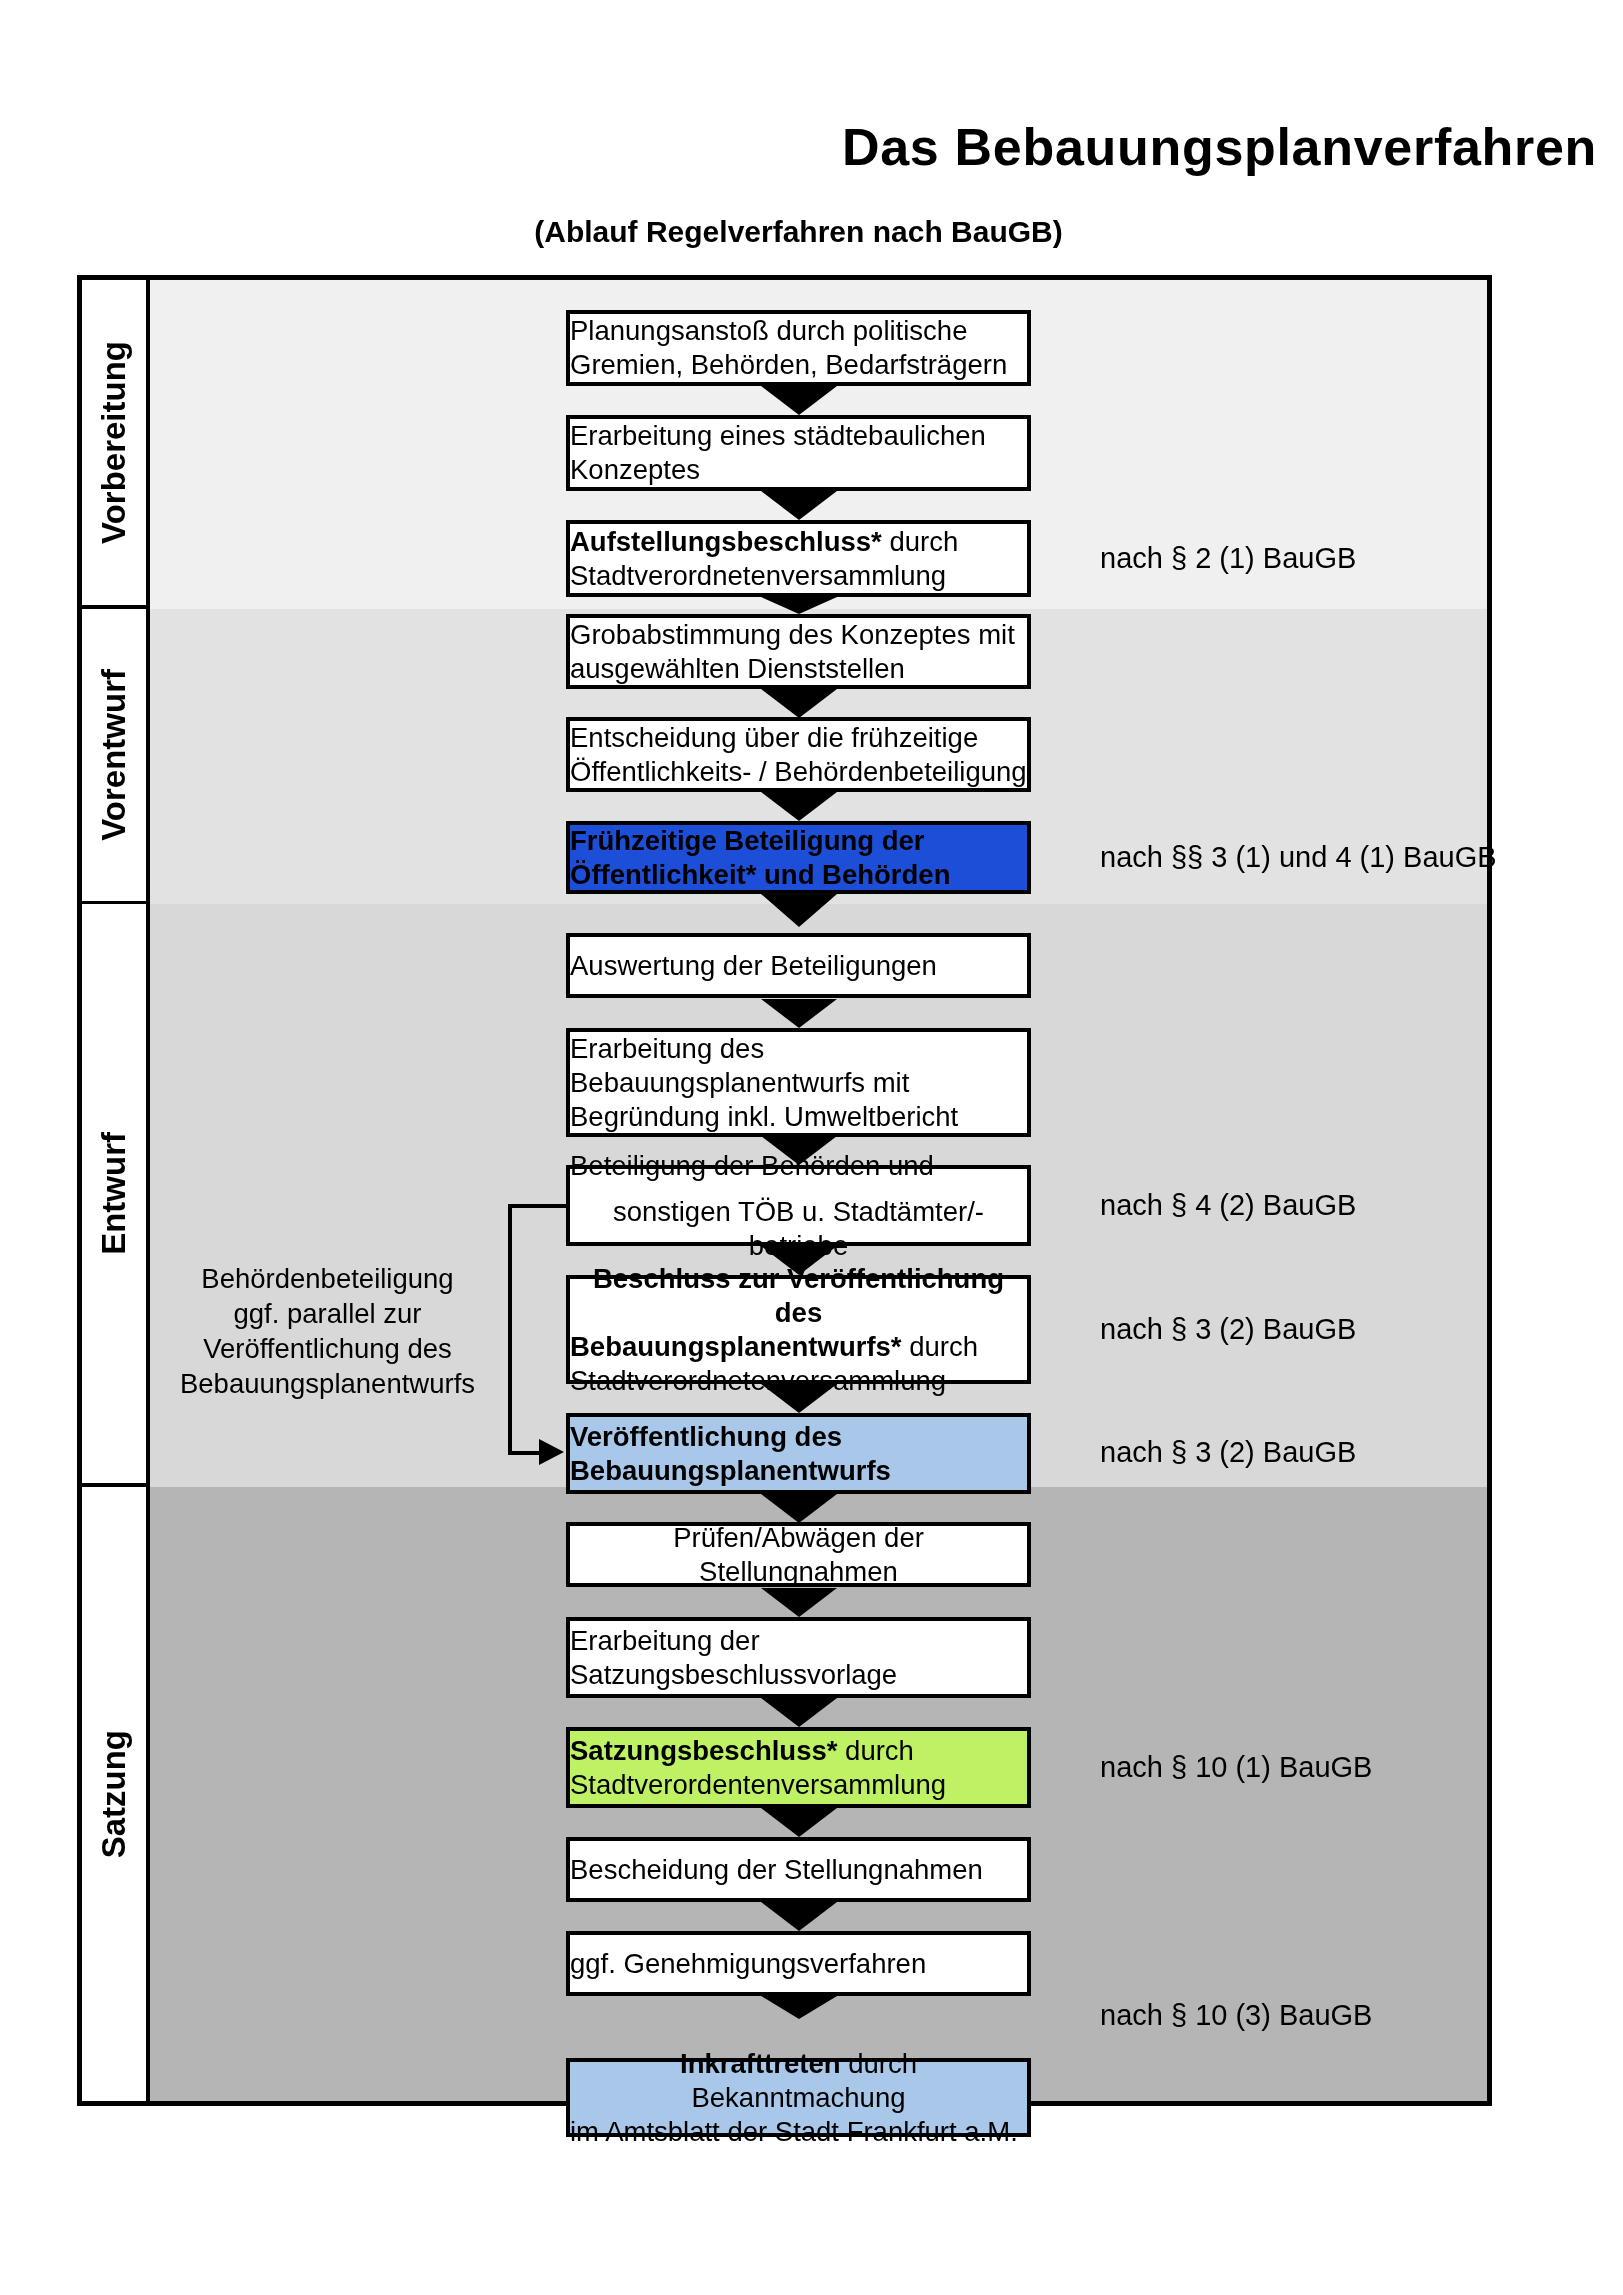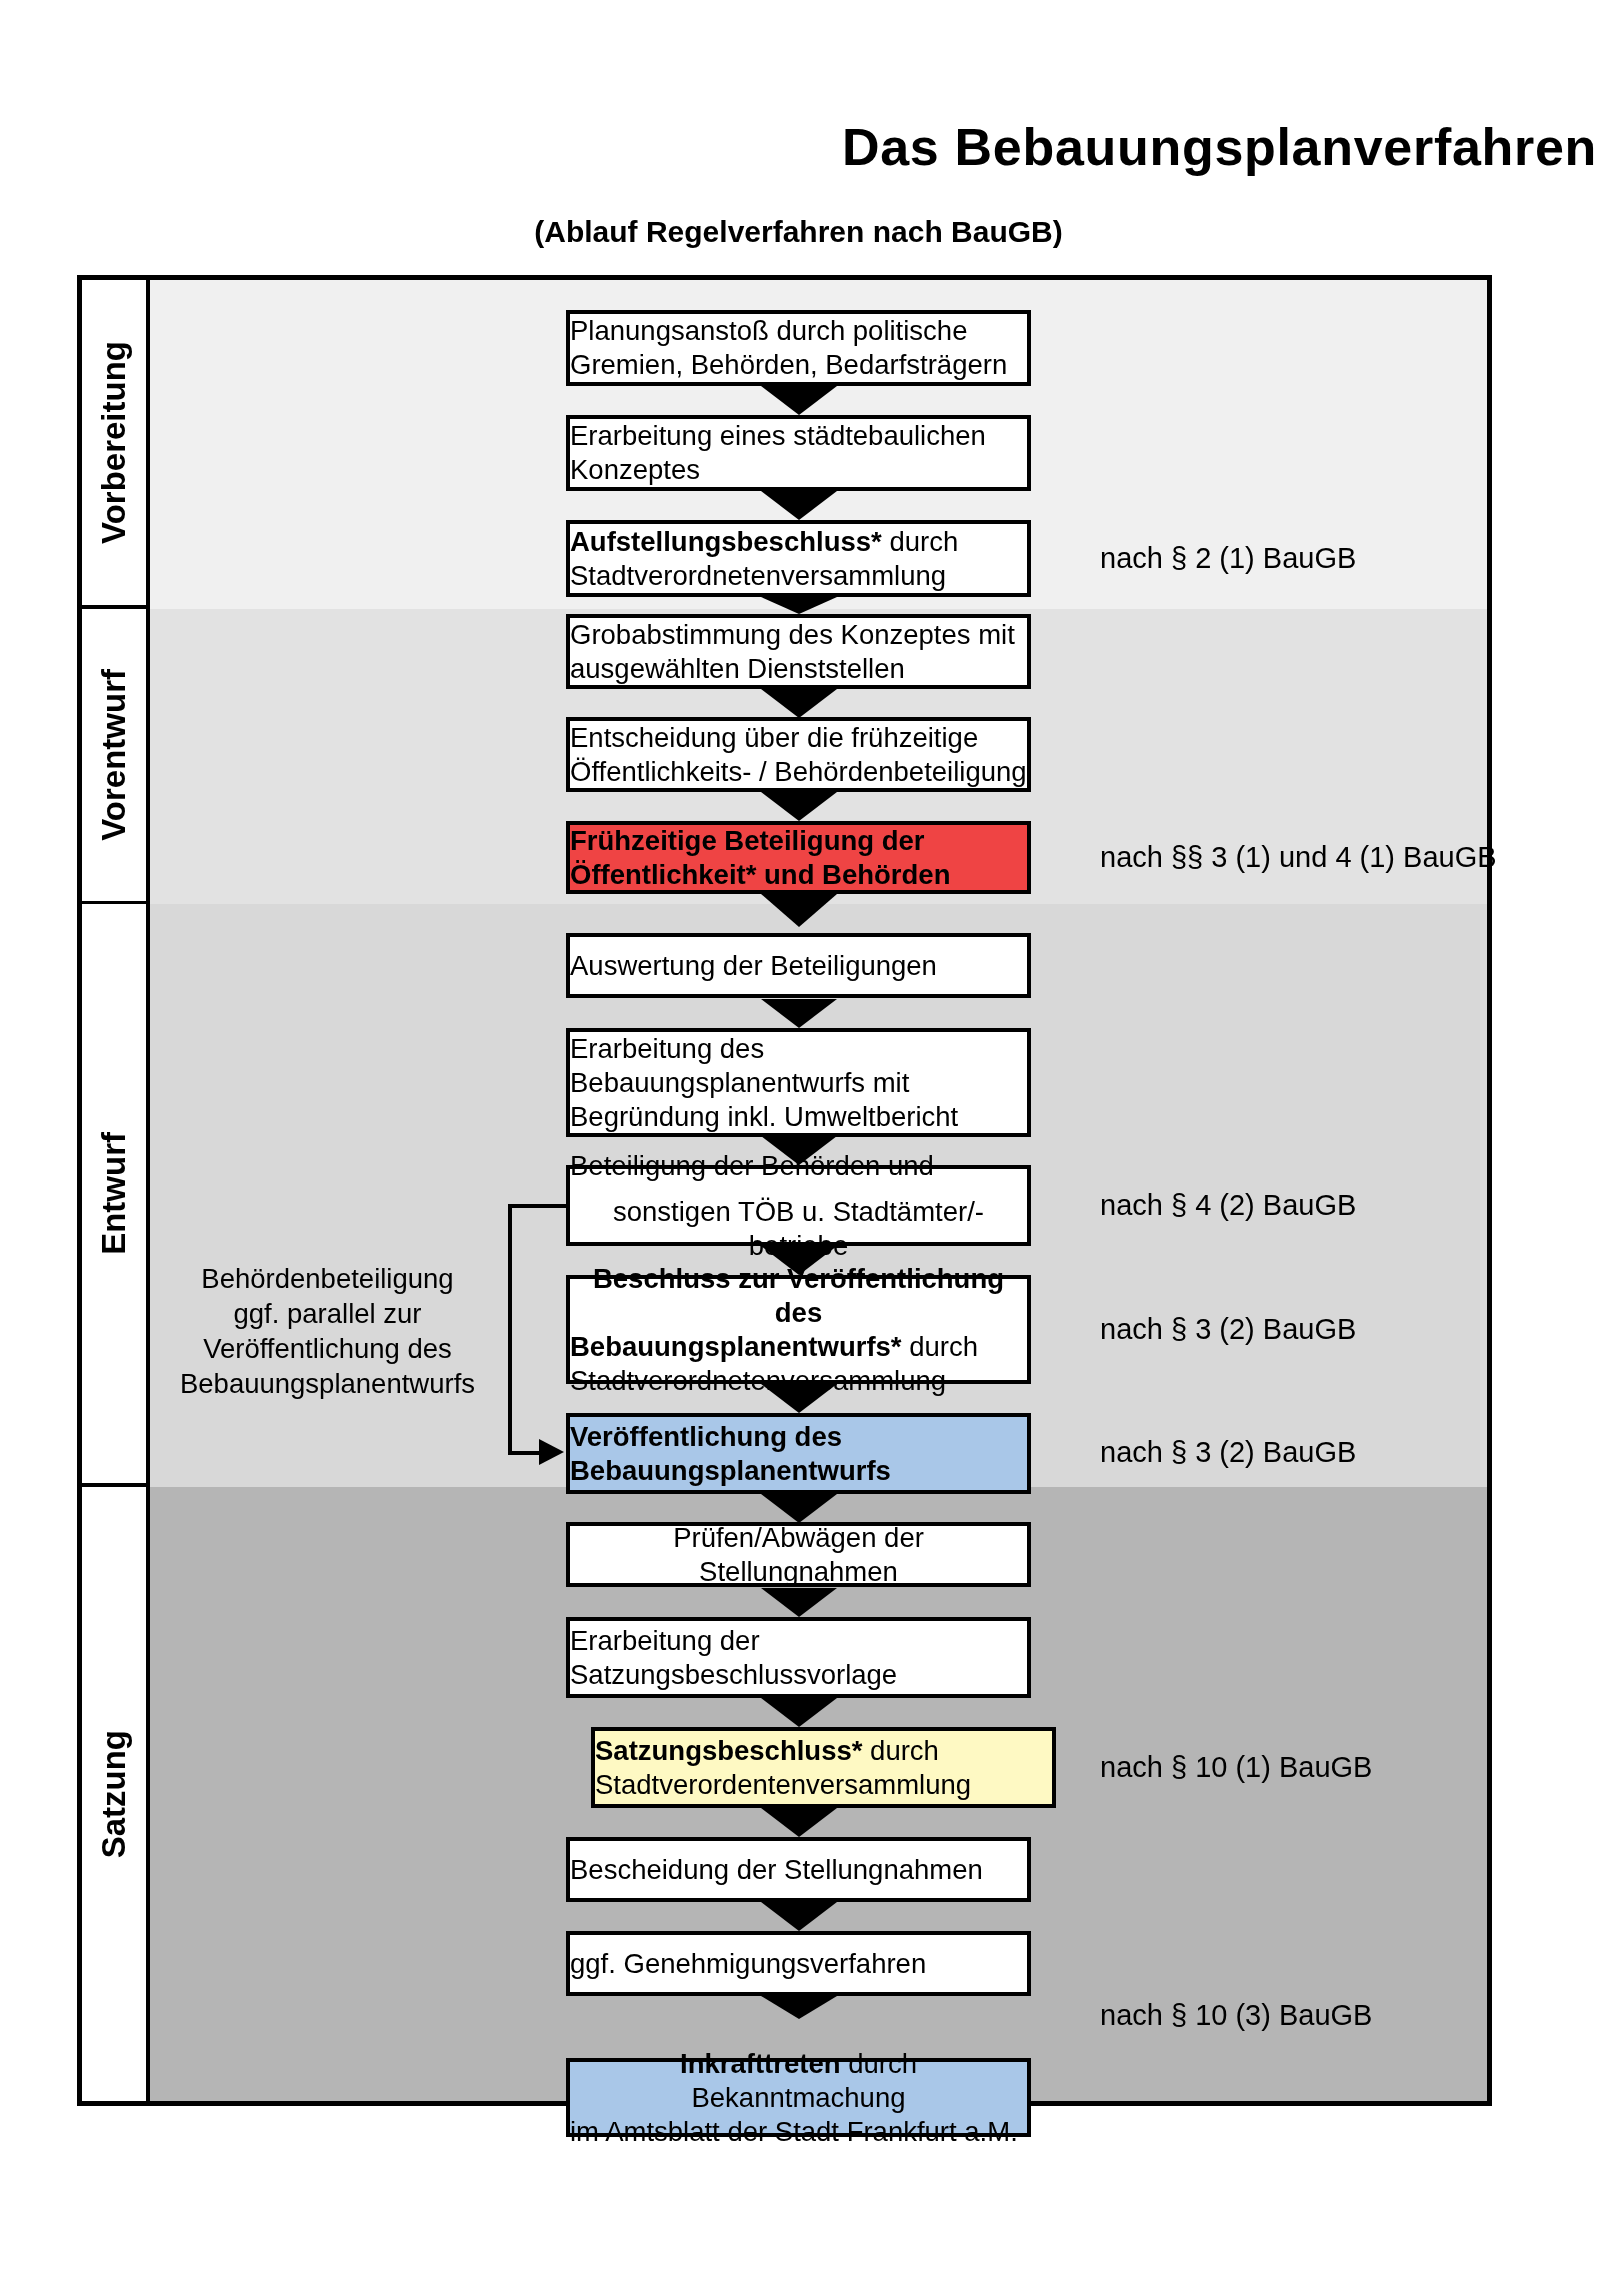--- a/index.html
+++ b/index.html
@@ -169,21 +169,21 @@
       <div class="fbox" style="top: 614px; height: 75px; background: rgb(255, 255, 255); border-color: rgb(0, 0, 0);">
         <div class="line"><span>Grobabstimmung des Konzeptes mit</span></div>
         <div class="line"><span>ausgewählten Dienststellen</span></div>
       </div>
       <div class="arrow" style="left: 761px; top: 689px; border-top: 29px solid rgb(0, 0, 0);"></div>
       <div class="fbox" style="top: 717px; height: 75px; background: rgb(255, 255, 255); border-color: rgb(0, 0, 0);">
         <div class="line"><span>Entscheidung über die frühzeitige</span></div>
         <div class="line"><span>Öffentlichkeits- / Behördenbeteiligung</span></div>
       </div>
       <div class="arrow" style="left: 761px; top: 792px; border-top: 29px solid rgb(0, 0, 0);"></div>
-      <div class="fbox" style="top: 821px; height: 73px; background: #ef4444; border-color: rgb(0, 0, 0);">
+      <div class="fbox" style="top: 821px; height: 73px; background: #1d4ed8; border-color: rgb(0, 0, 0);">
         <div class="line"><span class="bold">Frühzeitige Beteiligung der</span></div>
         <div class="line"><span class="bold">Öffentlichkeit* und Behörden</span></div>
       </div>
       <div class="arrow" style="left: 761px; top: 894px; border-top: 33px solid rgb(0, 0, 0);"></div>
       <div class="legal-ref" style="top: 838px; left: 1100px;">nach §§ 3 (1) und 4 (1) BauGB</div>
       <div class="fbox" style="top: 933px; height: 65px; background: rgb(255, 255, 255); border-color: rgb(0, 0, 0);">
         <div class="line"><span>Auswertung der Beteiligungen</span></div>
       </div>
       <div class="arrow" style="left: 761px; top: 999px; border-top: 29px solid rgb(0, 0, 0);"></div>
       <div class="fbox" style="top: 1028px; height: 109px; background: rgb(255, 255, 255); border-color: rgb(0, 0, 0);">
@@ -213,21 +213,21 @@
       <div class="legal-ref" style="top: 1433px; left: 1100px;">nach § 3 (2) BauGB</div>
       <div class="fbox" style="top: 1522px; height: 65px; background: rgb(255, 255, 255); border-color: rgb(0, 0, 0);">
         <div class="line"><span>Prüfen/Abwägen der Stellungnahmen</span></div>
       </div>
       <div class="arrow" style="left: 761px; top: 1588px; border-top: 29px solid rgb(0, 0, 0);"></div>
       <div class="fbox" style="top: 1617px; height: 81px; background: rgb(255, 255, 255); border-color: rgb(0, 0, 0);">
         <div class="line"><span>Erarbeitung der</span></div>
         <div class="line"><span>Satzungsbeschlussvorlage</span></div>
       </div>
       <div class="arrow" style="left: 761px; top: 1698px; border-top: 29px solid rgb(0, 0, 0);"></div>
-      <div class="fbox" style="top: 1727px; height: 81px; background: #fef9c3; border-color: rgb(0, 0, 0); margin-left: 25px;">
+      <div class="fbox" style="top: 1727px; height: 81px; background: #bef264; border-color: rgb(0, 0, 0);">
         <div class="line"><span class="bold">Satzungsbeschluss*</span><span> durch</span></div>
         <div class="line"><span>Stadtverordentenversammlung</span></div>
       </div>
       <div class="arrow" style="left: 761px; top: 1808px; border-top: 29px solid rgb(0, 0, 0);"></div>
       <div class="legal-ref" style="top: 1748px; left: 1100px;">nach § 10 (1) BauGB</div>
       <div class="fbox" style="top: 1837px; height: 65px; background: rgb(255, 255, 255); border-color: rgb(0, 0, 0);">
         <div class="line"><span>Bescheidung der Stellungnahmen</span></div>
       </div>
       <div class="arrow" style="left: 761px; top: 1902px; border-top: 29px solid rgb(0, 0, 0);"></div>
       <div class="fbox" style="top: 1931px; height: 65px; background: rgb(255, 255, 255); border-color: rgb(0, 0, 0);">

